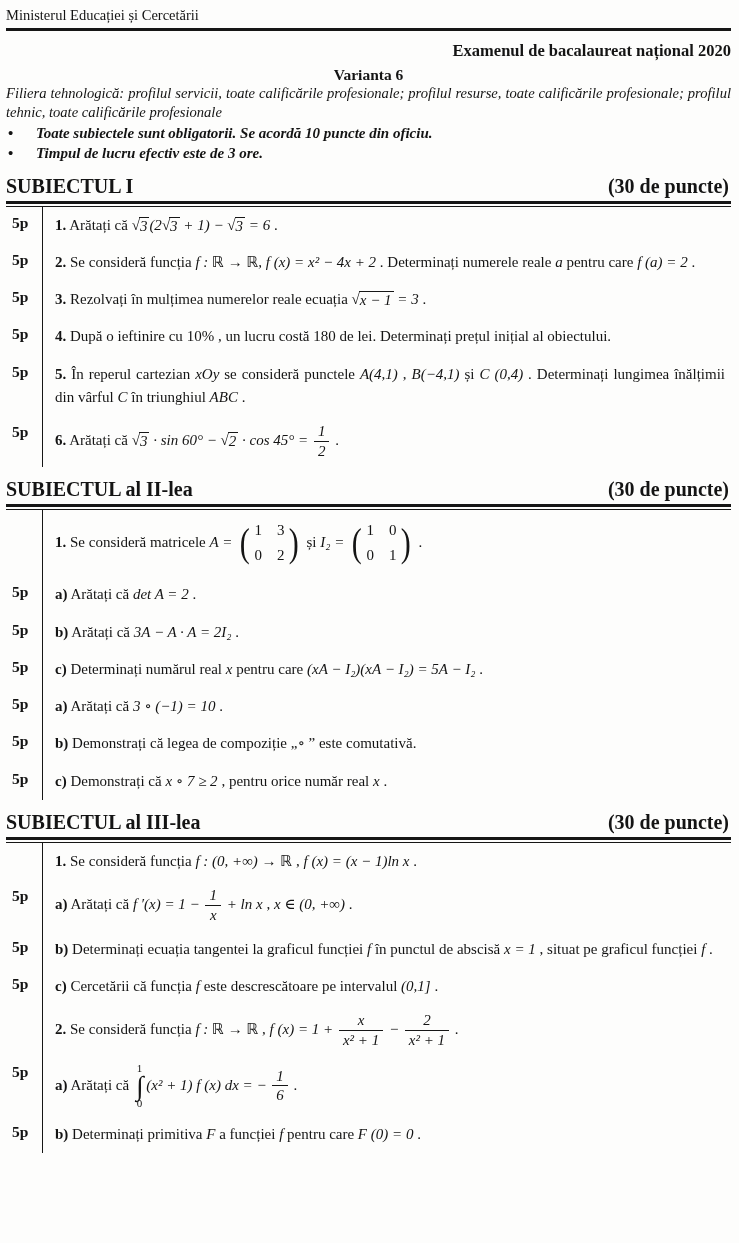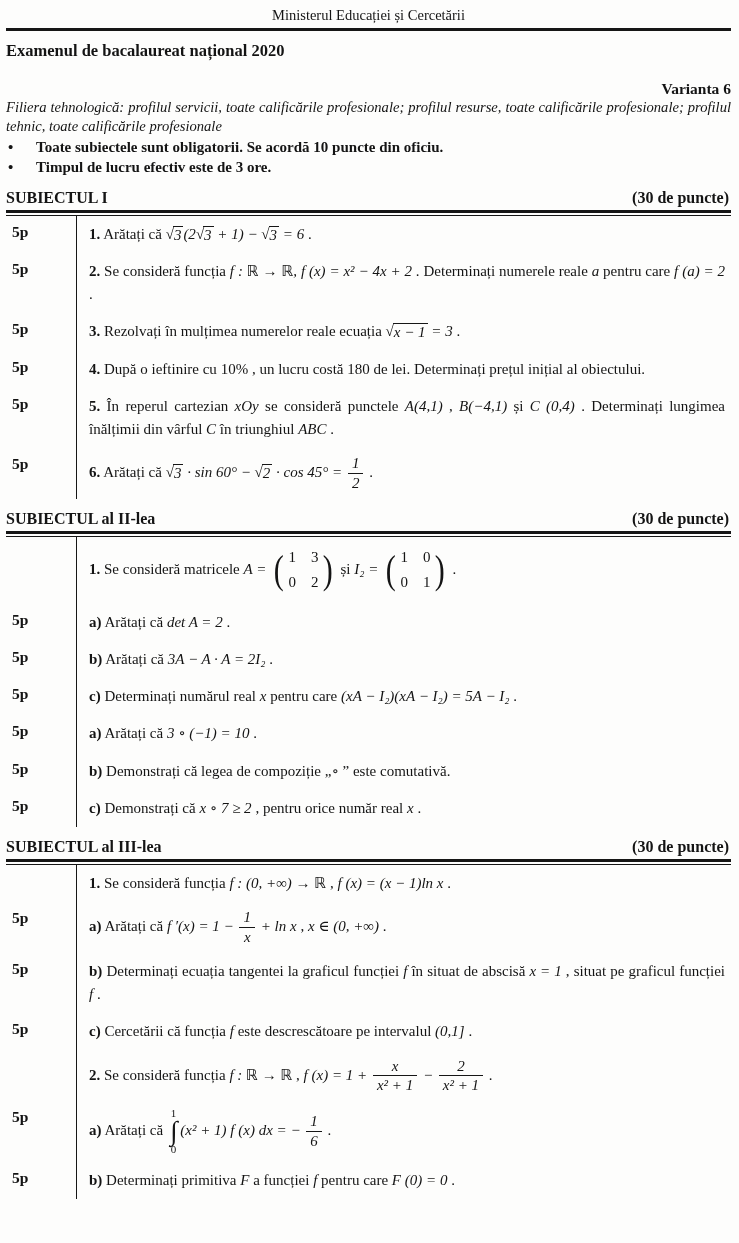--- a/index.html
+++ b/index.html
@@ -3,36 +3,36 @@
 <meta charset="utf-8">
 <style>
   html,body{margin:0;padding:0;background:#e8e8e8;}
   .page{
     width:739px;min-height:1243px;margin:0 auto;background:#fdfdfc;
     box-sizing:border-box;padding:6px 8px 6px 6px;color:#141414;
     font-family:"Liberation Serif","DejaVu Serif","DejaVu Sans",serif;
     font-size:15px;display:flex;flex-direction:column;
   }
   
-  .doc-header{text-align:center;font-size:14.5px;line-height:1.32;
+  .doc-header{font-size:14.5px;line-height:1.32;
     border-bottom:3px solid #161616;padding-bottom:3px;}
-  .title-block{text-align:left;font-weight:bold;font-size:16.5px;line-height:1.5;margin-top:8px;}
+  .title-block{text-align:right;font-weight:bold;font-size:16.5px;line-height:1.5;margin-top:8px;}
   .subject-italic{font-style:italic;}
-  .variant-line{text-align:right;font-weight:bold;font-size:15.5px;margin-top:16px;}
+  .variant-line{text-align:center;font-weight:bold;font-size:15.5px;margin-top:2px;}
   .filiera{font-weight:normal;font-style:italic;font-size:14.6px;line-height:1.28;text-align:justify;}
   .bullet-list{font-weight:bold;font-size:15px;margin-top:2px;}
   .bullet-item{display:flex;line-height:1.35;}
   .bullet-dot{width:14px;flex:none;padding-left:2px;}
-  .bullet-text{flex:1;padding-left:14px;}
+  .bullet-text{flex:1;padding-left:14px;font-style:italic;}
   
   .section{margin-top:10px;}
   .section-header{display:flex;justify-content:space-between;align-items:flex-end;
-    font-weight:bold;font-size:16px;border-bottom:3.5px solid #161616;padding:1px 2px 3px 0;}
+    font-weight:bold;font-size:20px;border-bottom:3.5px solid #161616;padding:1px 2px 3px 0;}
   .section-body{border-top:1.5px solid #161616;margin-top:2px;}
-  .problem-row{display:flex;align-items:stretch;gap:34px;}
+  .problem-row{display:flex;align-items:stretch;}
   .row-points{width:36px;flex:none;font-weight:bold;font-size:15.5px;padding-top:7px;padding-left:6px;box-sizing:border-box;}
   .row-content{flex:1;border-left:1.7px solid #161616;padding:7px 6px 7px 12px;
     text-align:justify;line-height:1.55;}
   .tk-b{font-weight:bold;}
   .tk-m{font-style:italic;font-family:"Liberation Serif","DejaVu Serif","DejaVu Sans",serif;}
   
   .sqrt{display:inline-flex;align-items:flex-start;white-space:nowrap;}
   .sqrt .sign{line-height:1.15;}
   .sqrt .body{border-top:1.4px solid #161616;font-style:italic;padding:0 2px 0 1px;margin-left:-1px;line-height:1.15;}
   
@@ -199,21 +199,21 @@
           </div>
           <div class="problem-row">
             <span class="row-points">5p</span>
             <div class="row-content"><span class="tk-b">a)</span><span class="tk-t"> Arătați că </span><span class="tk-m">f ′(x) = 1 − </span><span class="frac">
                 <span class="num">1</span>
                 <span class="den">x</span>
               </span><span class="tk-m"> + ln x</span><span class="tk-t"> , </span><span class="tk-m">x ∈ (0, +∞)</span><span class="tk-t"> .</span></div>
           </div>
           <div class="problem-row">
             <span class="row-points">5p</span>
-            <div class="row-content"><span class="tk-b">b)</span><span class="tk-t"> Determinați ecuația tangentei la graficul funcției </span><span class="tk-m">f</span><span class="tk-t"> în situat de abscisă </span><span class="tk-m">x = 1</span><span class="tk-t"> , situat pe graficul funcției </span><span class="tk-m">f</span><span class="tk-t"> .</span></div>
+            <div class="row-content"><span class="tk-b">b)</span><span class="tk-t"> Determinați ecuația tangentei la graficul funcției </span><span class="tk-m">f</span><span class="tk-t"> în punctul de abscisă </span><span class="tk-m">x = 1</span><span class="tk-t"> , situat pe graficul funcției </span><span class="tk-m">f</span><span class="tk-t"> .</span></div>
           </div>
           <div class="problem-row">
             <span class="row-points">5p</span>
             <div class="row-content"><span class="tk-b">c)</span><span class="tk-t"> Cercetării că funcția </span><span class="tk-m">f</span><span class="tk-t"> este descrescătoare pe intervalul </span><span class="tk-m">(0,1]</span><span class="tk-t"> .</span></div>
           </div>
           <div class="problem-row">
             <span class="row-points"></span>
             <div class="row-content"><span class="tk-b">2.</span><span class="tk-t"> Se consideră funcția </span><span class="tk-m">f : ℝ → ℝ</span><span class="tk-t"> , </span><span class="tk-m">f (x) = 1 + </span><span class="frac">
                 <span class="num">x</span>
                 <span class="den">x² + 1</span>

